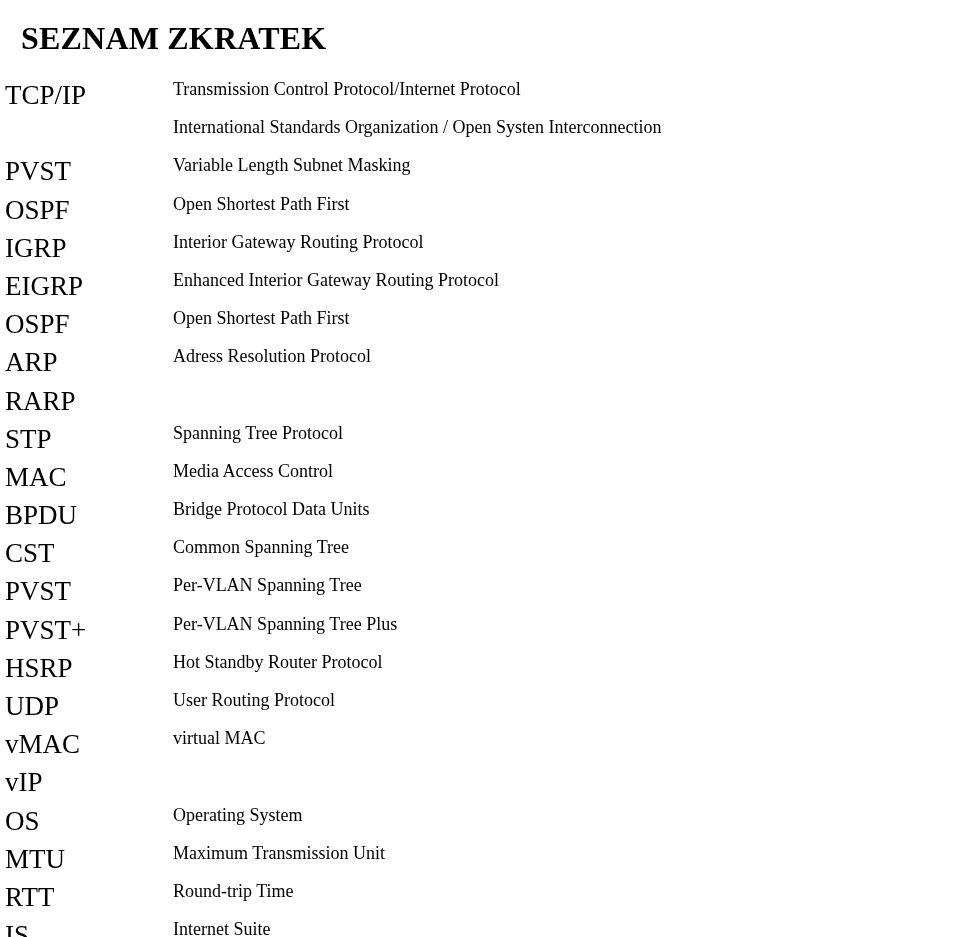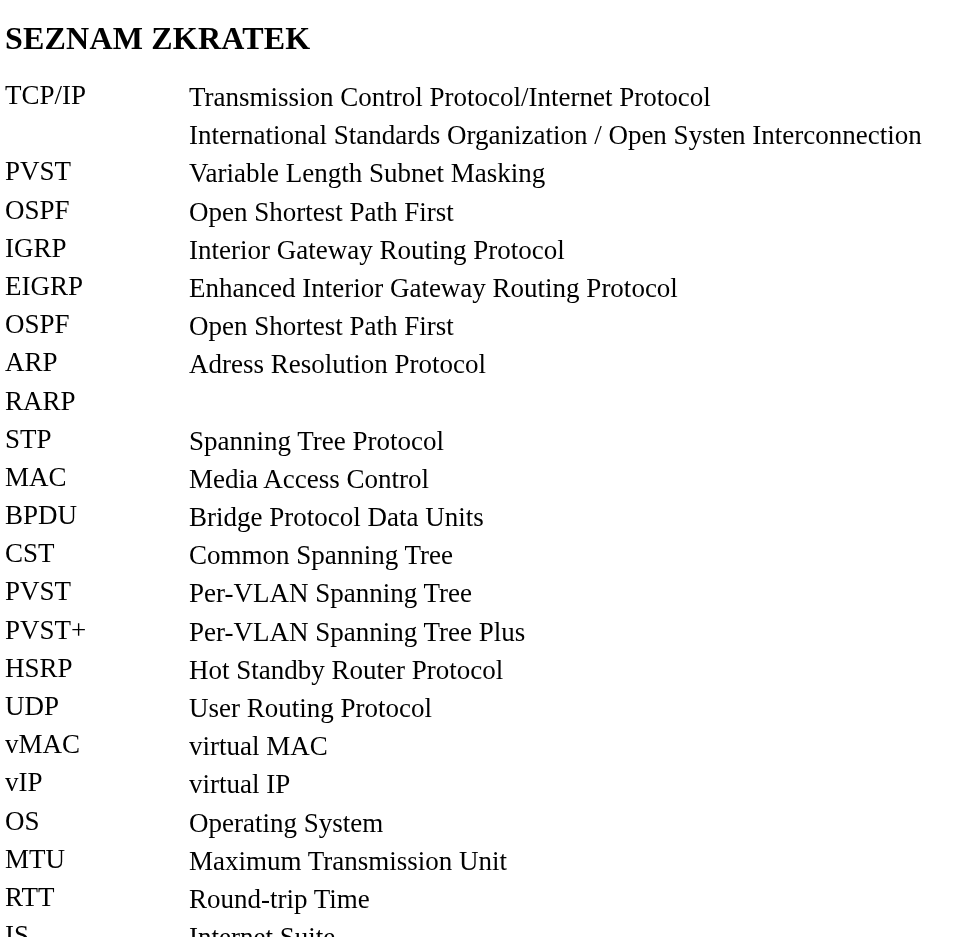--- a/index.html
+++ b/index.html
@@ -15,21 +15,21 @@
     height: 937px;
     background: #ffffff;
     overflow: hidden;
     font-family: "Liberation Serif", "DejaVu Serif", serif;
     color: #000000;
     -webkit-font-smoothing: antialiased;
   }
 
   .page-title {
     position: absolute;
-    left: 5px;
+    left: 21px;
     top: 0px;
     font-size: 32px;
     line-height: 34px;
     font-weight: bold;
     letter-spacing: 0.2px;
     white-space: nowrap;
   }
 
   .abbrev-list {
     position: absolute;
@@ -50,25 +50,24 @@
     left: 5px;
     top: 14px;
     font-size: 27px;
     line-height: 38.2px;
     white-space: nowrap;
   }
 
   .abbrev-definition {
     position: absolute;
     left: 173px;
-    top: 16px;
-    font-size: 27px;
+    top: 8px;
+    font-size: 18px;
     line-height: 38.2px;
     white-space: nowrap;
-    margin-left: 16px;
   }
 </style>
 </head>
 <body>
 
 <div class="page">
 
   <h1 class="page-title">SEZNAM ZKRATEK</h1>
 
   <div class="abbrev-list">
@@ -137,21 +136,20 @@
       <div class="abbrev-row">
         <span class="abbrev-term">UDP</span>
         <span class="abbrev-definition">User Routing Protocol</span>
       </div>
       <div class="abbrev-row">
         <span class="abbrev-term">vMAC</span>
         <span class="abbrev-definition">virtual MAC</span>
       </div>
       <div class="abbrev-row">
         <span class="abbrev-term">vIP</span>
-        <span class="abbrev-definition">virtual IP</span>
       </div>
       <div class="abbrev-row">
         <span class="abbrev-term">OS</span>
         <span class="abbrev-definition">Operating System</span>
       </div>
       <div class="abbrev-row">
         <span class="abbrev-term">MTU</span>
         <span class="abbrev-definition">Maximum Transmission Unit</span>
       </div>
       <div class="abbrev-row">

